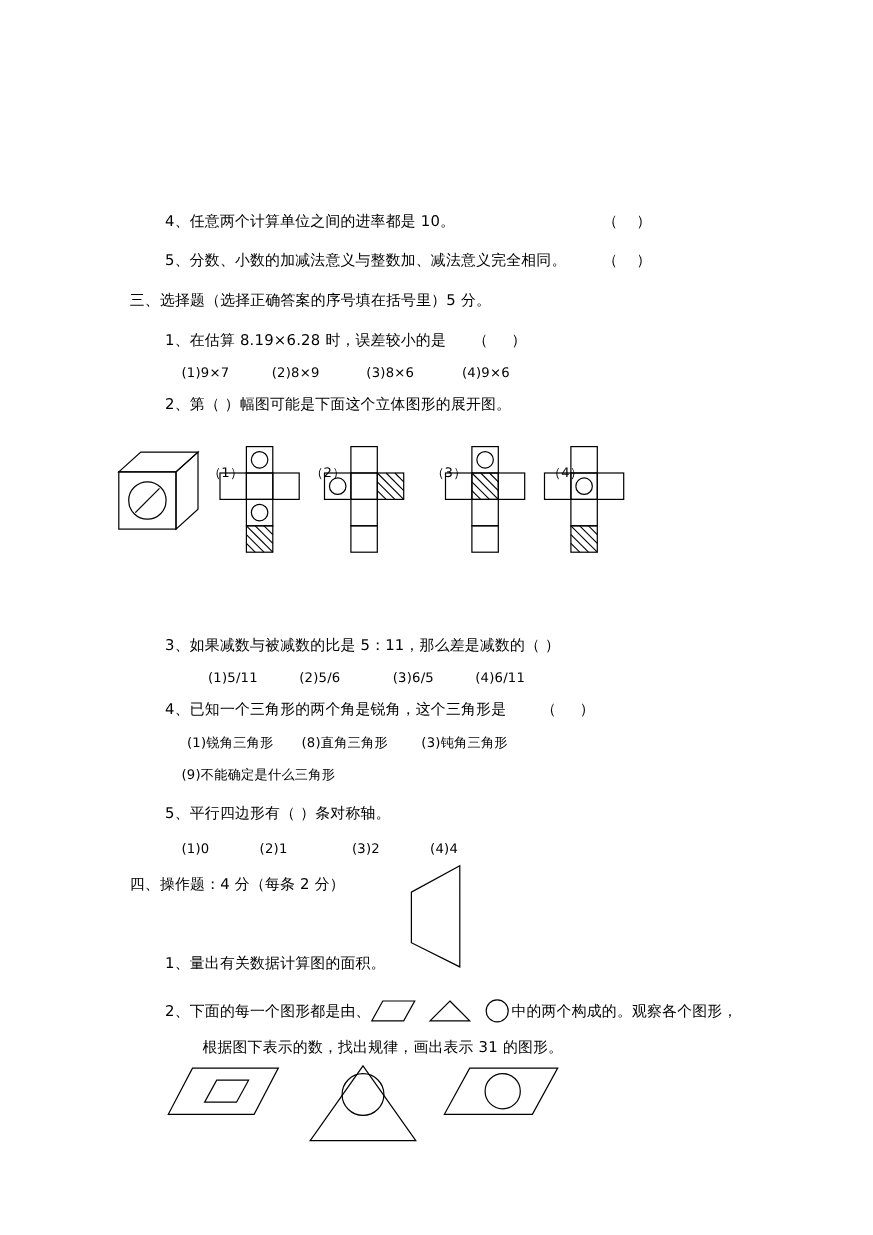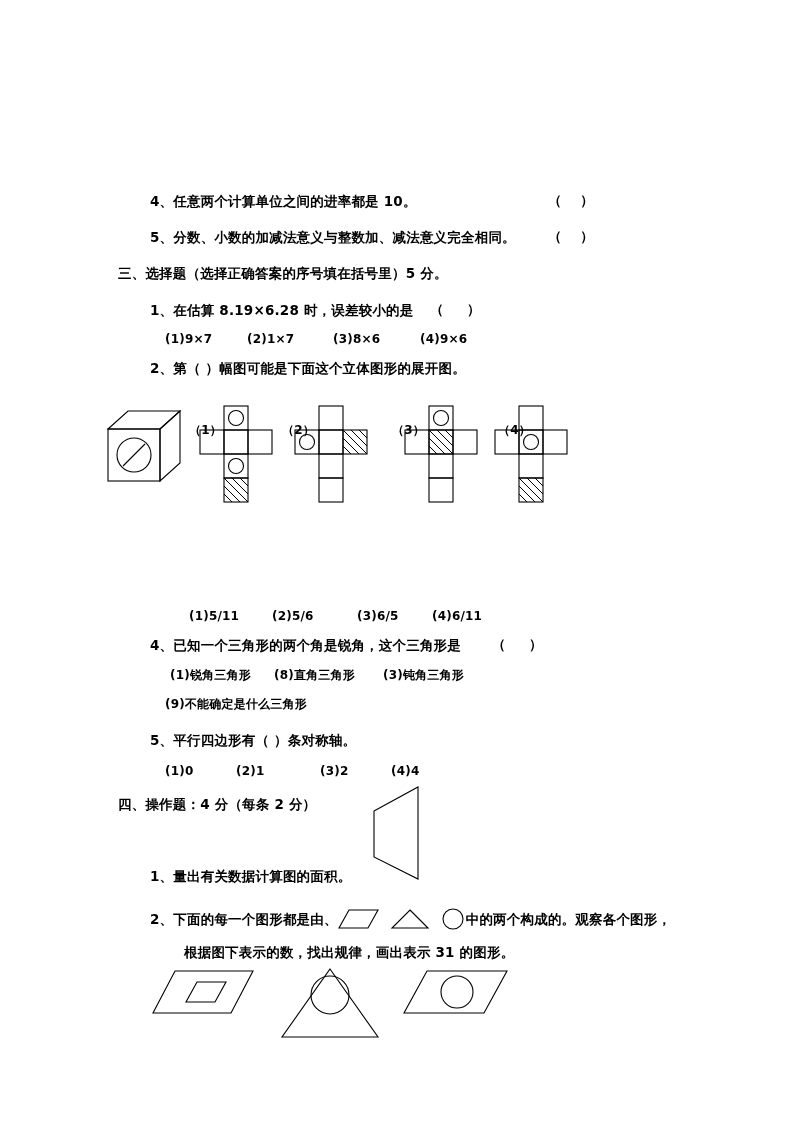--- a/index.html
+++ b/index.html
@@ -13,21 +13,20 @@
     position: relative;
     font-family: "DejaVu Sans", "Liberation Sans", sans-serif;
     color: #000000;
     overflow: hidden;
   }
   .page {
     position: absolute;
     left: 0; top: 0;
     width: 748px;
     height: 1123px;
-    font-weight: bold;
   }
   .line {
     position: absolute;
     font-size: 13.5px;
     line-height: 18px;
     white-space: nowrap;
     letter-spacing: 0.2px;
   }
   .sec-head { font-size: 13.5px; }
   .qnum { font-size: 13.5px; }
@@ -72,21 +71,21 @@
   <div class="brk" style="left:548px; top:228px;">（    ）</div>
 
   <div class="line sec-head" style="left:118px; top:264px;">三、选择题（选择正确答案的序号填在括号里）5 分。</div>
 
   <div class="line qnum" style="left:150px; top:301px;">
     <span>1、</span><span>在估算 8.19×6.28 时，误差较小的是</span>
   </div>
   <div class="brk" style="left:430px; top:301px;">（     ）</div>
 
   <div class="line opts" style="left:165px; top:330px;">(1)9×7</div>
-  <div class="line opts" style="left:247px; top:330px;">(2)1×7</div>
+  <div class="line opts" style="left:247px; top:330px;">(2)8×9</div>
   <div class="line opts" style="left:333px; top:330px;">(3)8×6</div>
   <div class="line opts" style="left:420px; top:330px;">(4)9×6</div>
 
   <div class="line qnum" style="left:150px; top:359px;">
     <span>2、</span><span>第（      ）幅图可能是下面这个立体图形的展开图。</span>
   </div>
 
   <div class="fig" style="left:104px; top:407px;">
     <svg width="86" height="88" viewBox="0 0 86 88">
 
@@ -187,20 +186,23 @@
         <line x1="38" y1="92" x2="46" y2="100"></line>
         <line x1="38" y1="84" x2="54" y2="100"></line>
         <line x1="38" y1="76" x2="62" y2="100"></line>
         <line x1="46" y1="76" x2="62" y2="92"></line>
         <line x1="54" y1="76" x2="62" y2="84"></line>
       </g>
     </svg>
   </div>
   <div class="line opts" style="left:498px; top:421px; font-size:12px;">（4）</div>
 
+  <div class="line qnum" style="left:150px; top:578px;">
+    <span>3、</span><span>如果减数与被减数的比是 5：11，那么差是减数的（     ）</span>
+  </div>
   <div class="line opts" style="left:189px; top:607px;">(1)5/11</div>
   <div class="line opts" style="left:272px; top:607px;">(2)5/6</div>
   <div class="line opts" style="left:357px; top:607px;">(3)6/5</div>
   <div class="line opts" style="left:432px; top:607px;">(4)6/11</div>
 
   <div class="line qnum" style="left:150px; top:636px;">
     <span>4、</span><span>已知一个三角形的两个角是锐角，这个三角形是</span>
   </div>
   <div class="brk" style="left:492px; top:636px;">（     ）</div>
 

